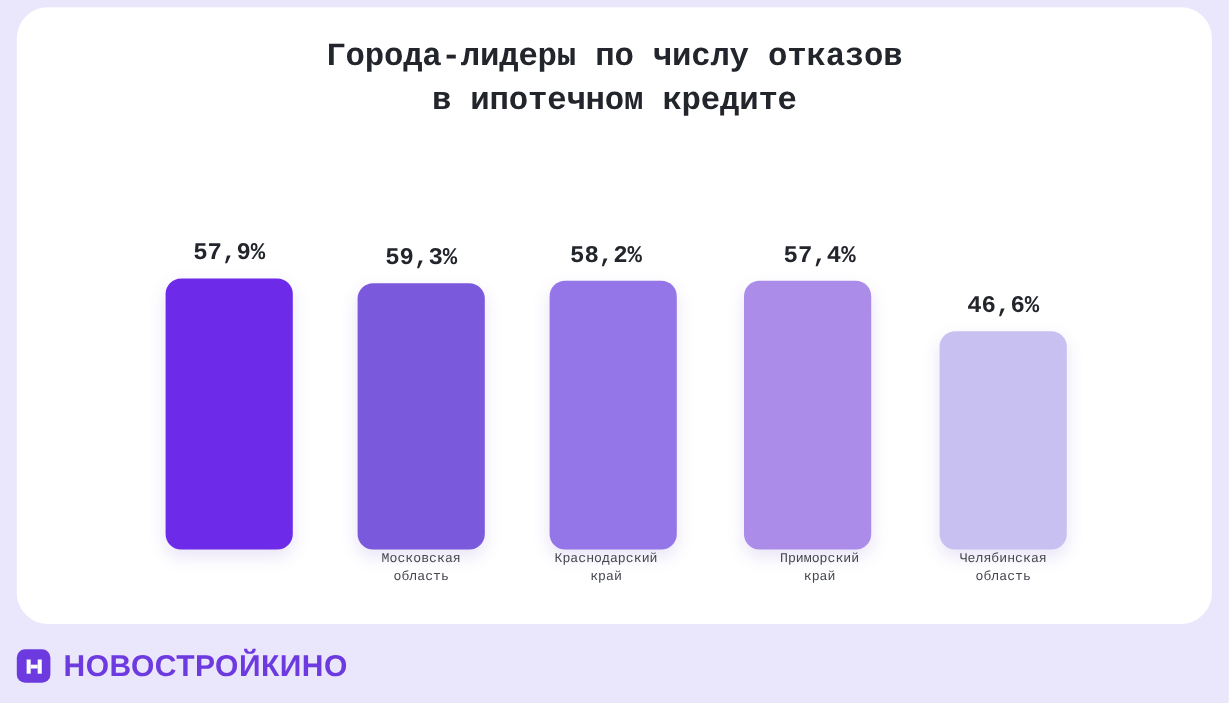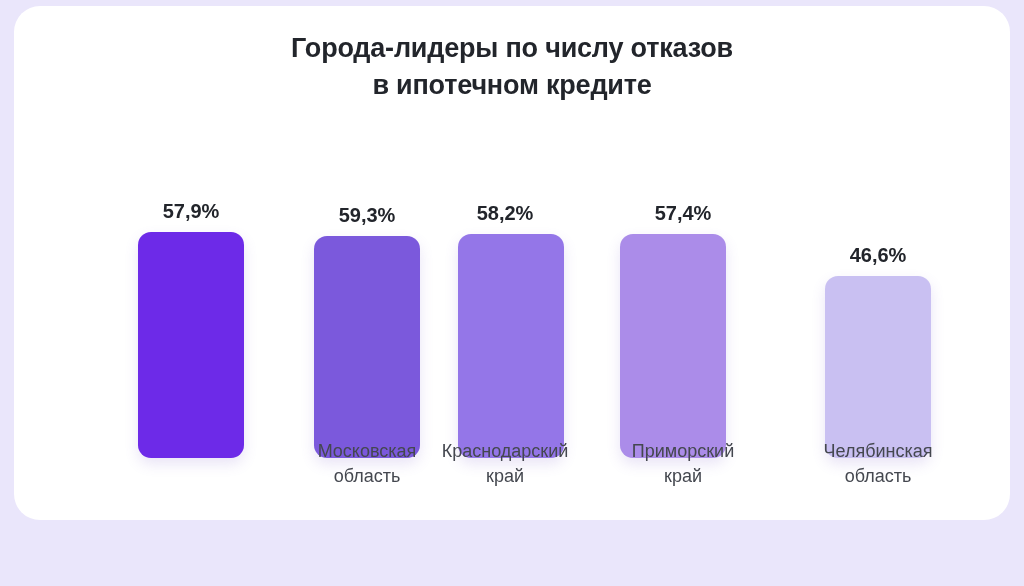--- a/index.html
+++ b/index.html
@@ -22,20 +22,21 @@
   }
   .card {
     position: absolute;
     left: 14px;
     top: 6px;
     width: 996px;
     height: 514px;
     background: #ffffff;
     border-radius: 26px;
     box-sizing: border-box;
+    font-family: Liberation Mono, monospace;
   }
   .chart-title {
     position: absolute;
     left: 0;
     top: 24px;
     width: 996px;
     text-align: center;
     font-size: 27px;
     font-weight: bold;
     color: #22252b;
@@ -67,21 +68,21 @@
     position: absolute;
     left: 0;
     border-radius: 13px;
     box-shadow: 0 6px 14px rgba(120, 90, 200, 0.16);
   }
   .bar-label {
     position: absolute;
     left: 50%;
     transform: translateX(-50%);
     text-align: center;
-    font-size: 18px;
+    font-size: 11px;
     color: #44474f;
     line-height: 1.38;
     white-space: pre-line;
     width: 170px;
   }
   .footer {
     position: absolute;
     left: 14px;
     top: 534px;
     height: 42px;
@@ -114,42 +115,52 @@
   <div class="card">
 
     <div class="chart-title">Города-лидеры по числу отказов
 в ипотечном кредите</div>
 
     <div class="plot-area" id="plot-area">
         <div class="bar-group" style="left: 124px; width: 106px; height: 288px;">
           <div class="bar-value" style="bottom: 297px;">57,9%</div>
           <div class="bar-rect" style="width: 106px; height: 226px; bottom: 62px; background: rgb(109, 42, 232);"></div>
         </div>
-        <div class="bar-group" style="left: 300px; width: 106px; height: 350px;">
+        <div class="bar-group" style="left: 284px; width: 106px; height: 350px;">
           <div class="bar-value" style="bottom: 293px;">59,3%</div>
           <div class="bar-rect" style="width: 106px; height: 222px; bottom: 62px; background: rgb(123, 89, 220);"></div>
           <div class="bar-label" style="bottom: 31px;">Московская
 область</div>
         </div>
         <div class="bar-group" style="left: 444px; width: 94px; height: 286px;">
           <div class="bar-value" style="bottom: 295px;">58,2%</div>
           <div class="bar-rect" style="width: 106px; height: 224px; bottom: 62px; background: rgb(148, 118, 232);"></div>
           <div class="bar-label" style="bottom: 31px; margin-top: 39px;">Краснодарский
 край</div>
         </div>
         <div class="bar-group" style="left: 606px; width: 126px; height: 286px;">
           <div class="bar-value" style="bottom: 295px;">57,4%</div>
           <div class="bar-rect" style="width: 106px; height: 224px; bottom: 62px; background: rgb(171, 140, 233);"></div>
           <div class="bar-label" style="bottom: 31px;">Приморский
 край</div>
         </div>
-        <div class="bar-group" style="left: 811px; width: 106px; height: 244px;">
+        <div class="bar-group" style="left: 769px; width: 106px; height: 244px;">
           <div class="bar-value" style="bottom: 253px;">46,6%</div>
           <div class="bar-rect" style="width: 106px; height: 182px; bottom: 62px; background: rgb(201, 192, 242);"></div>
           <div class="bar-label" style="bottom: 31px;">Челябинская
 область</div>
         </div>
       </div>
 
   </div>
 
+  <div class="footer">
+    <div class="logo-mark">
+      <svg width="17" height="17" viewBox="0 0 17 17" aria-hidden="true">
+        <rect x="2.2" y="2.6" width="3.4" height="11.8" fill="#ffffff"></rect>
+        <rect x="11.4" y="2.6" width="3.4" height="11.8" fill="#ffffff"></rect>
+        <rect x="5.6" y="6.9" width="5.8" height="3.2" fill="#ffffff"></rect>
+      </svg>
+    </div>
+    <div class="brand-name">НОВОСТРОЙКИНО</div>
+  </div>
 
 </div>
 
 </body></html>

